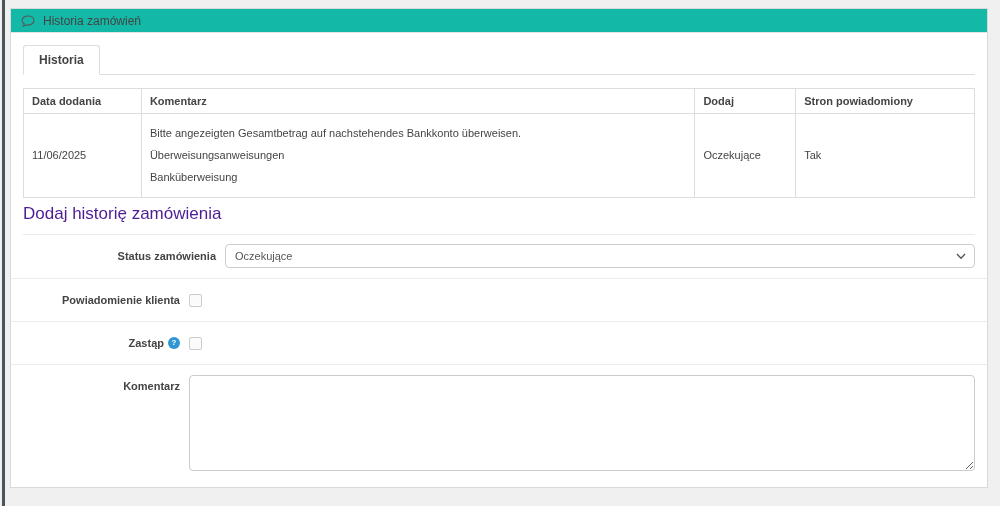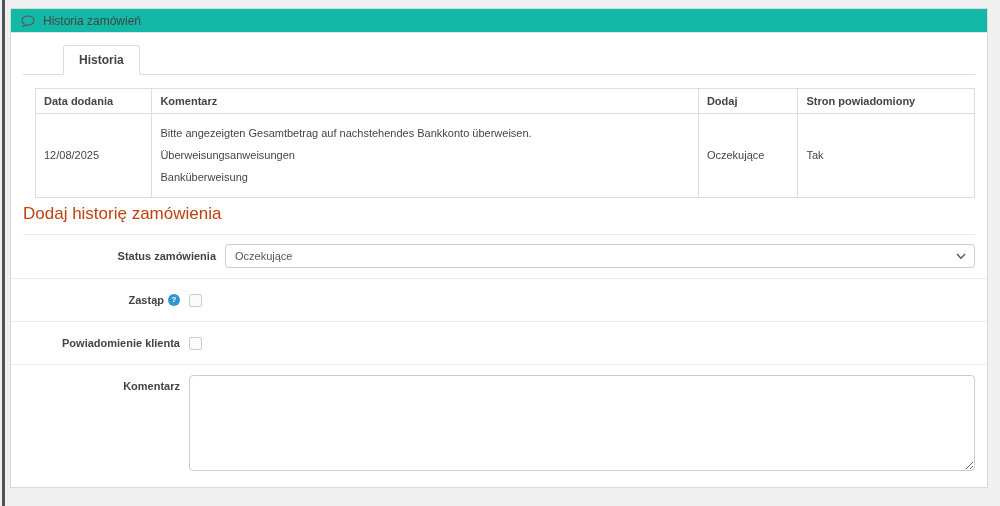--- a/index.html
+++ b/index.html
@@ -26,49 +26,49 @@
     border-bottom: 1px solid #e4e4e4;
     height: 24px;
     padding: 0 10px;
     display: flex; align-items: center; gap: 8px;
     font-size: 12px; color: #444;
   }
   .card-body { padding: 12px 12px 0 12px; height: 454px; position: relative; }
 
   
   .tabs { display: flex; border-bottom: 1px solid #ddd; }
-  .tab { padding: 7px 15px; font-size: 12px; cursor: pointer; margin-left: 40px; }
+  .tab { padding: 7px 15px; font-size: 12px; cursor: pointer; }
   .tab.active {
     background: #fff; color: #444; font-weight: bold;
     border: 1px solid #ddd; border-bottom: 1px solid #fff;
     border-radius: 3px 3px 0 0; margin-bottom: -1px;
   }
   .tab.inactive { color: #b4bdc6; }
 
   
-  .table-wrap { margin-top: 13px; margin-left: 12px; }
+  .table-wrap { margin-top: 13px; }
   table.history { width: 100%; border-collapse: collapse; font-size: 11px; color: #444; }
   table.history th, table.history td {
     border: 1px solid #ddd;
     padding: 5px 8px;
     text-align: left;
     vertical-align: middle;
   }
   table.history th { font-weight: bold; height: 25px; }
   .col-date { width: 12.4%; }
   .col-comment { width: 58.2%; }
   .col-status { width: 10.6%; }
   .col-notified { width: 18.8%; }
   td.comment-cell p { margin: 7px 0; line-height: 1.35; }
 
   .pagination { text-align: right; font-size: 11px; color: #555; padding: 9px 0 4px; }
 
   
   .legend {
-    font-size: 17px; font-weight: normal; color: #c2410c;
+    font-size: 17px; font-weight: normal; color: #4c1d95;
     margin: 3px 0 0 0; padding: 3px 0 10px 0;
     border-bottom: 1px solid #e9e9e9;
   }
 
   
   .form-row {
     display: flex; align-items: center;
     margin: 0 -12px; padding: 0 12px;
     border-bottom: 1px solid #ececec;
   }
@@ -150,21 +150,21 @@
         <thead>
           <tr>
             <th class="col-date">Data dodania</th>
             <th class="col-comment">Komentarz</th>
             <th class="col-status">Dodaj</th>
             <th class="col-notified">Stron powiadomiony</th>
           </tr>
         </thead>
         <tbody>
           <tr>
-            <td>12/08/2025</td>
+            <td>11/06/2025</td>
             <td class="comment-cell">
               <p>Bitte angezeigten Gesamtbetrag auf nachstehendes Bankkonto überweisen.</p>
               <p>Überweisungsanweisungen</p>
               <p>Banküberweisung</p>
             </td>
             <td>Oczekujące</td>
             <td>Tak</td>
           </tr>
         </tbody>
       </table>
@@ -181,36 +181,36 @@
         </select>
         <span class="select-chevron">
           <svg width="10" height="7" viewBox="0 0 10 7">
               <polyline points="1,1 5,5.2 9,1" fill="none" stroke="#555" stroke-width="1.4"></polyline>
             </svg>
         </span>
       </div>
     </div>
 
     <div class="form-row row-check">
+      <div class="col-label">Powiadomienie klienta</div>
+      <div class="col-control">
+        <span class="checkbox"></span>
+      </div>
+    </div>
+
+    <div class="form-row row-check">
       <div class="col-label">
         <span>Zastąp</span>
         <span class="help-icon">?</span>
       </div>
       <div class="col-control">
         <span class="checkbox"></span>
       </div>
     </div>
 
-    <div class="form-row row-check">
-      <div class="col-label">Powiadomienie klienta</div>
-      <div class="col-control">
-        <span class="checkbox"></span>
-      </div>
-    </div>
-
     <div class="form-row row-textarea no-border">
       <div class="col-label">Komentarz</div>
       <div class="col-control">
         <textarea class="comment-area" style=""></textarea>
       </div>
     </div>
 
     <div class="row-submit">
       
     </div>

